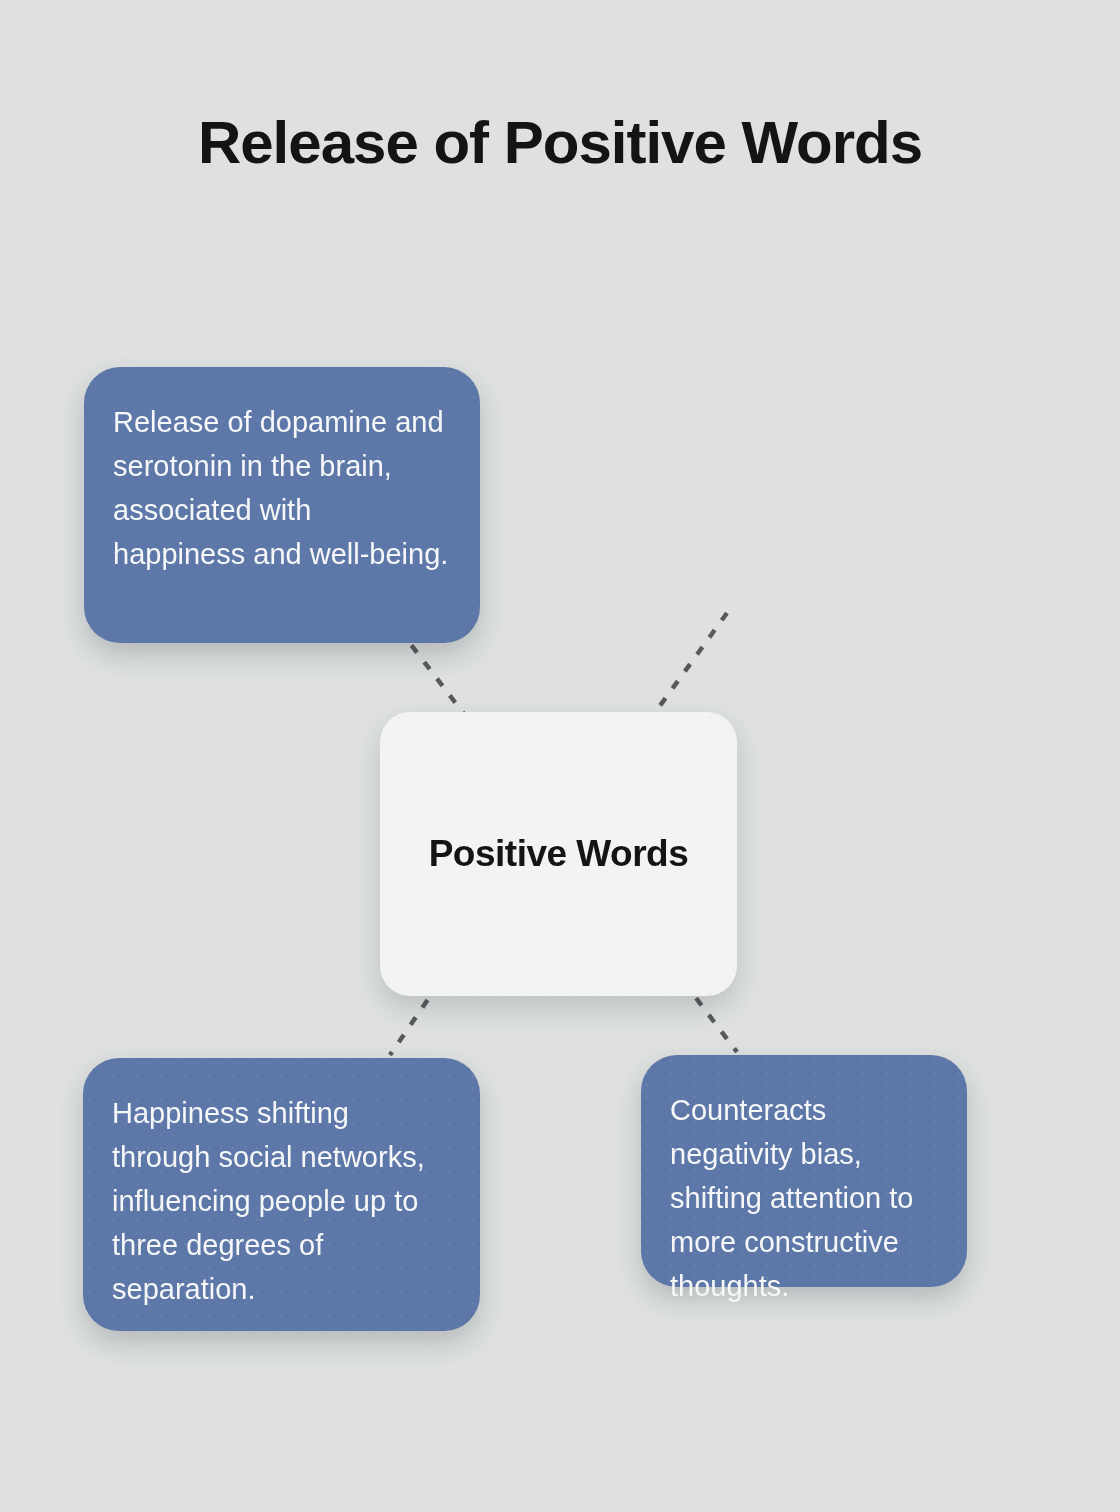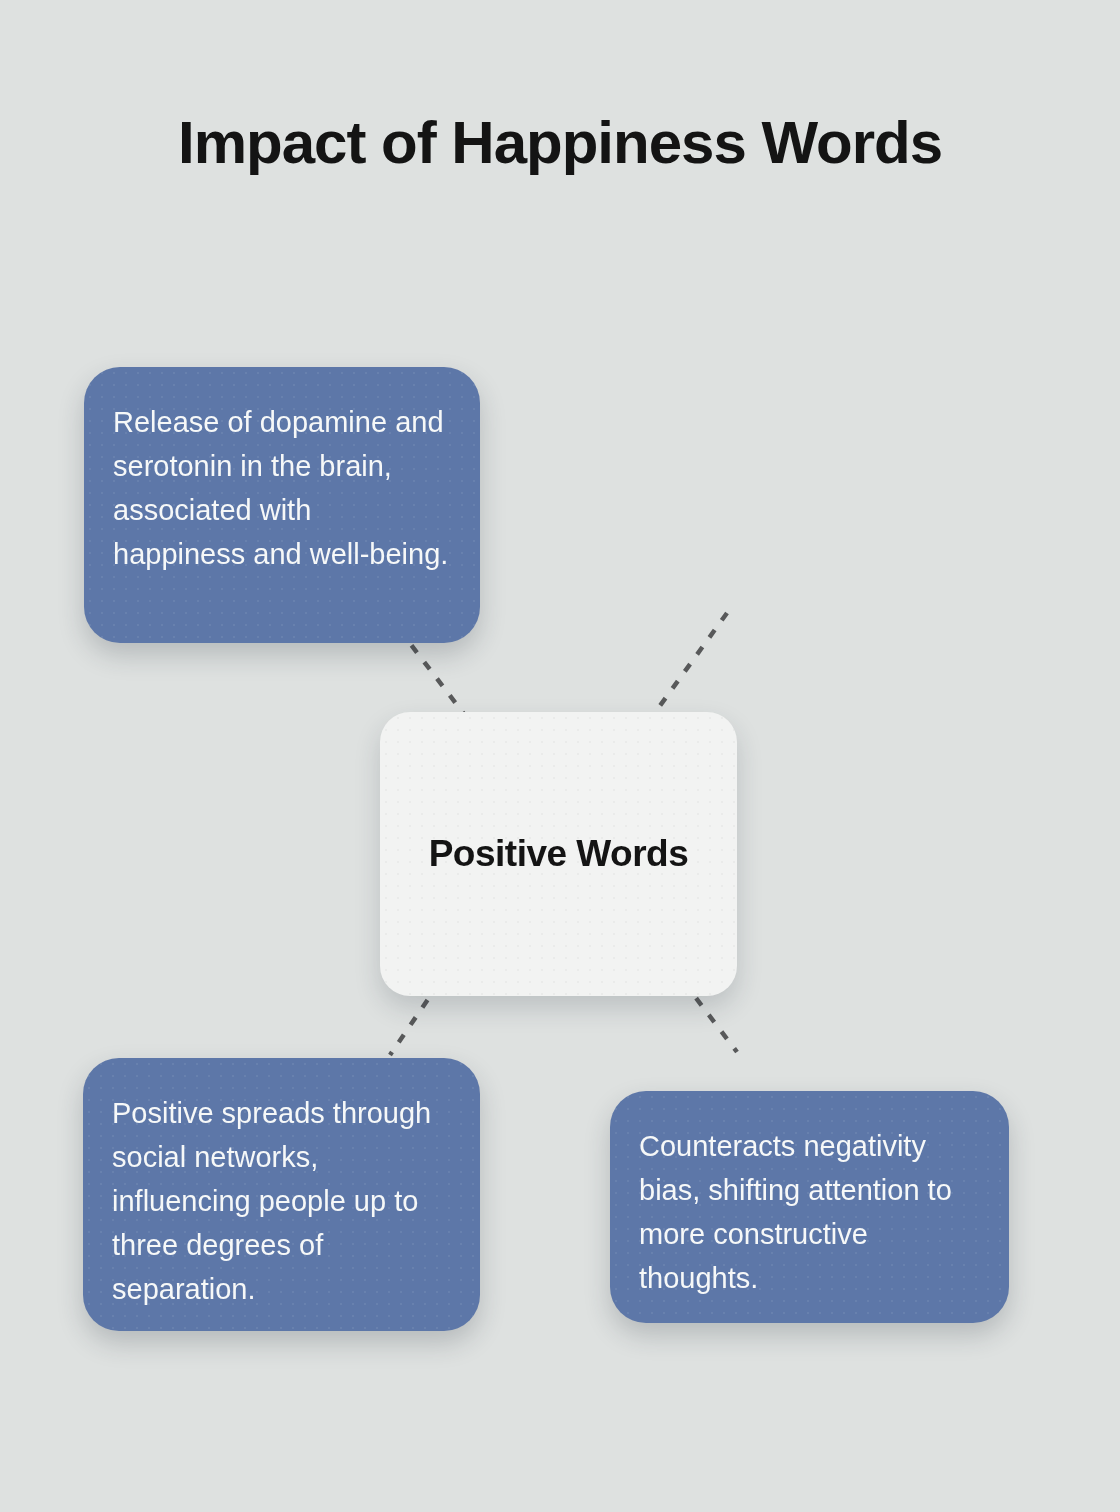--- a/index.html
+++ b/index.html
@@ -42,21 +42,21 @@
   }
   .node p{
     color:var(--node_text);
     font-size:29px;
     line-height:44px;
     font-weight:400;
   }
   .top-left    { left:84px;  top:335px;  width:396px; height:276px;margin-top:32px; }
   .top-right   { left:642px; top:332px;  width:398px; height:281px; }
   .bottom-left { left:83px;  top:1058px; width:397px; height:273px; }
-  .bottom-right{ left:610px; top:1055px; width:399px; height:232px;margin-top:36px; }
+  .bottom-right{ left:641px; top:1055px; width:326px; height:232px; }
 
   .center-node{
     position:absolute;
     left:380px; top:712px; width:357px; height:284px;
     border-radius:30px;
     background-color:var(--center_bg);
     background-image:radial-gradient(rgba(0,0,0,0.03) 1.2px, transparent 1.3px);
     background-size:12px 12px;
     box-shadow:0 12px 26px rgba(40,50,60,0.18);
     display:flex;align-items:center;justify-content:center;
@@ -66,39 +66,39 @@
     font-size:37px;
     font-weight:700;
     letter-spacing:-0.5px;
   }
 </style>
 </head>
 <body>
 
 <div class="page">
 
-  <h1 class="title">Impact of Happiness Words</h1>
+  <h1 class="title">Release of Positive Words</h1>
 
   <svg class="connectors" viewBox="0 0 1120 1512" xmlns="http://www.w3.org/2000/svg" aria-hidden="true">
     <line class="conn" x1="386" y1="612" x2="464" y2="714"></line>
     <line class="conn" x1="727" y1="613" x2="654" y2="714"></line>
     <line class="conn" x1="463" y1="948" x2="390" y2="1055"></line>
     <line class="conn" x1="658" y1="948" x2="737" y2="1052"></line>
   </svg>
 
   <div class="node top-left">
     <p>Release of dopamine and serotonin in the brain, associated with happiness and well-being.</p>
   </div>
 
 
   <div class="center-node">
     <span>Positive Words</span>
   </div>
 
   <div class="node bottom-left">
-    <p>Positive spreads through social networks, influencing people up to three degrees of separation.</p>
+    <p>Happiness shifting through social networks, influencing people up to three degrees of separation.</p>
   </div>
 
   <div class="node bottom-right">
     <p>Counteracts negativity bias, shifting attention to more constructive thoughts.</p>
   </div>
 
 </div>
 
 </body></html>

